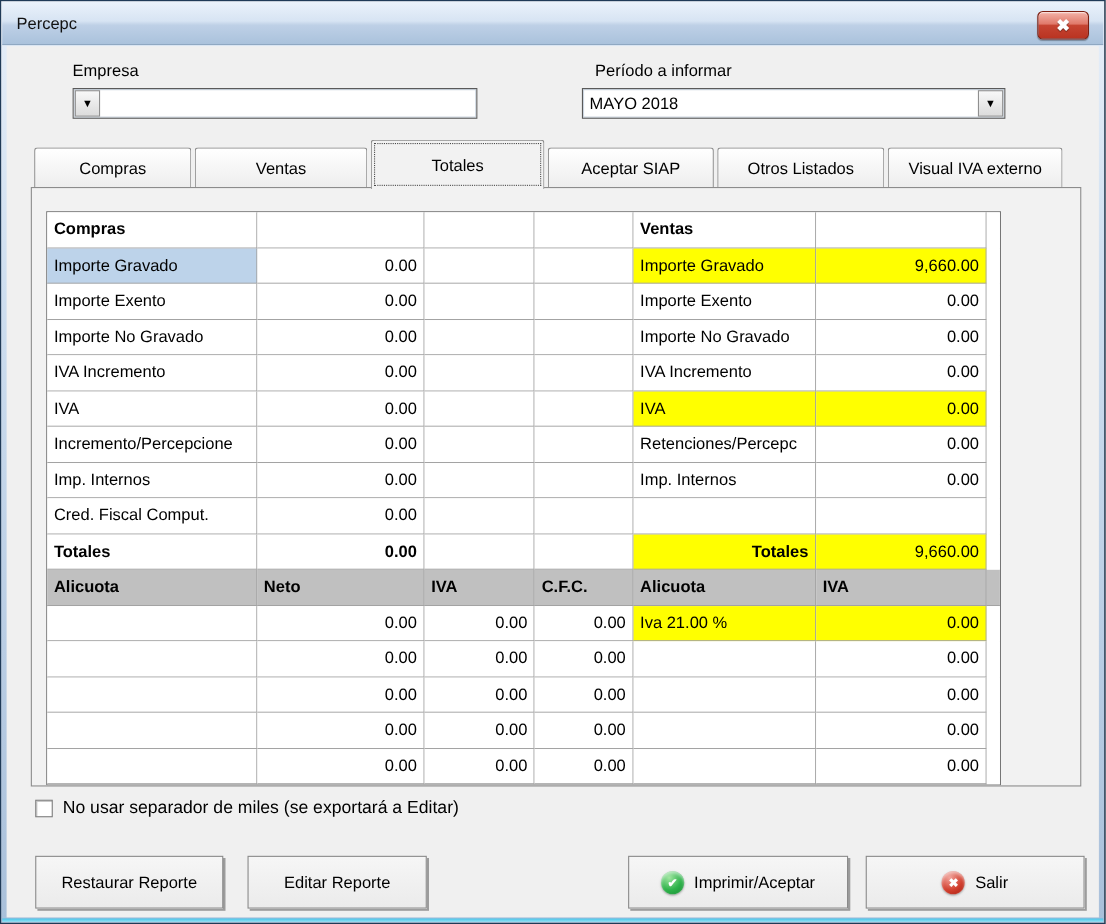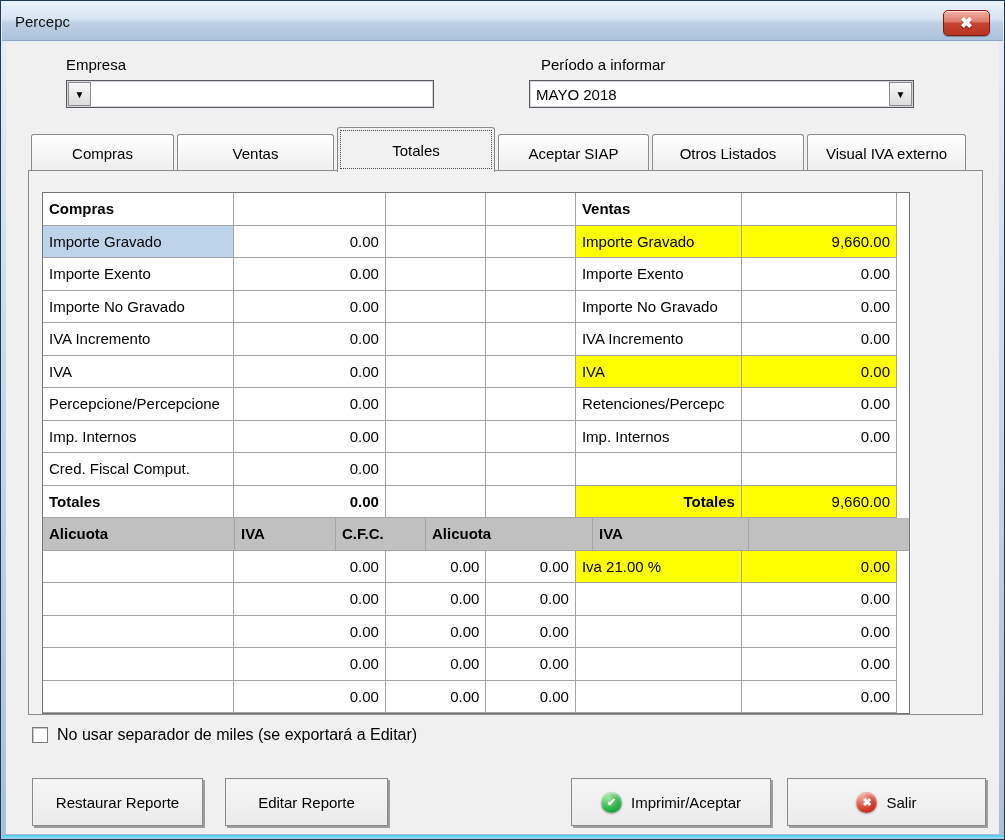--- a/index.html
+++ b/index.html
@@ -177,21 +177,21 @@
           <div class="grow">
             <div class="cell" style="width: 192px;">IVA</div>
             <div class="cell r" style="width: 153px;">0.00</div>
             <div class="cell" style="width: 101px;"></div>
             <div class="cell" style="width: 90px;"></div>
             <div class="cell bg-y" style="width: 167px;">IVA</div>
             <div class="cell r bg-y" style="width: 156px;">0.00</div>
             <div class="cell filler"></div>
           </div>
           <div class="grow">
-            <div class="cell" style="width: 192px;">Percepcione/Percepcione</div>
+            <div class="cell" style="width: 192px;">Incremento/Percepcione</div>
             <div class="cell r" style="width: 153px;">0.00</div>
             <div class="cell" style="width: 101px;"></div>
             <div class="cell" style="width: 90px;"></div>
             <div class="cell" style="width: 167px;">Retenciones/Percepc</div>
             <div class="cell r" style="width: 156px;">0.00</div>
             <div class="cell filler"></div>
           </div>
           <div class="grow">
             <div class="cell" style="width: 192px;">Imp. Internos</div>
             <div class="cell r" style="width: 153px;">0.00</div>
@@ -214,20 +214,21 @@
             <div class="cell b" style="width: 192px;">Totales</div>
             <div class="cell b r" style="width: 153px;">0.00</div>
             <div class="cell" style="width: 101px;"></div>
             <div class="cell" style="width: 90px;"></div>
             <div class="cell b r bg-y" style="width: 167px;">Totales</div>
             <div class="cell r bg-y" style="width: 156px;">9,660.00</div>
             <div class="cell filler"></div>
           </div>
           <div class="grow row-bg-g">
             <div class="cell b bg-g" style="width: 192px;">Alicuota</div>
+            <div class="cell b bg-g" style="width: 153px;">Neto</div>
             <div class="cell b bg-g" style="width: 101px;">IVA</div>
             <div class="cell b bg-g" style="width: 90px;">C.F.C.</div>
             <div class="cell b bg-g" style="width: 167px;">Alicuota</div>
             <div class="cell b bg-g" style="width: 156px;">IVA</div>
             <div class="cell filler"></div>
           </div>
           <div class="grow">
             <div class="cell" style="width: 192px;"></div>
             <div class="cell r" style="width: 153px;">0.00</div>
             <div class="cell r" style="width: 101px;">0.00</div>

